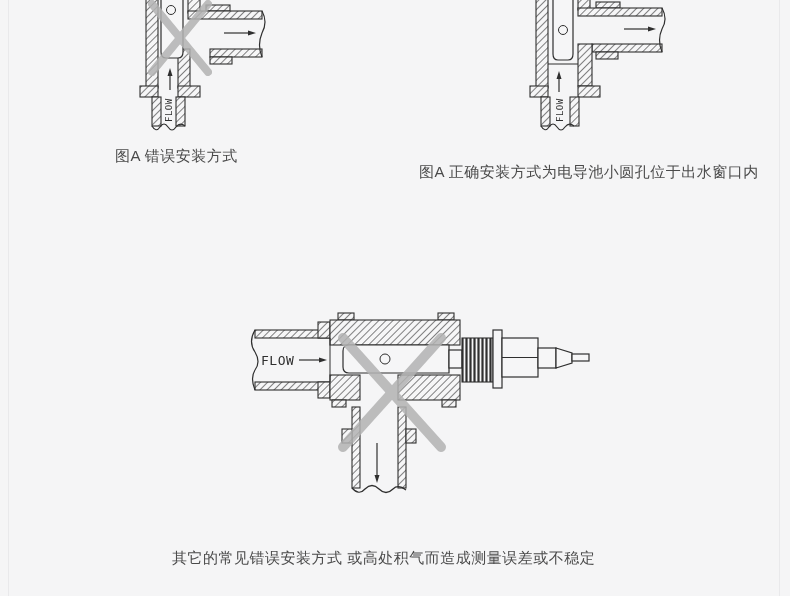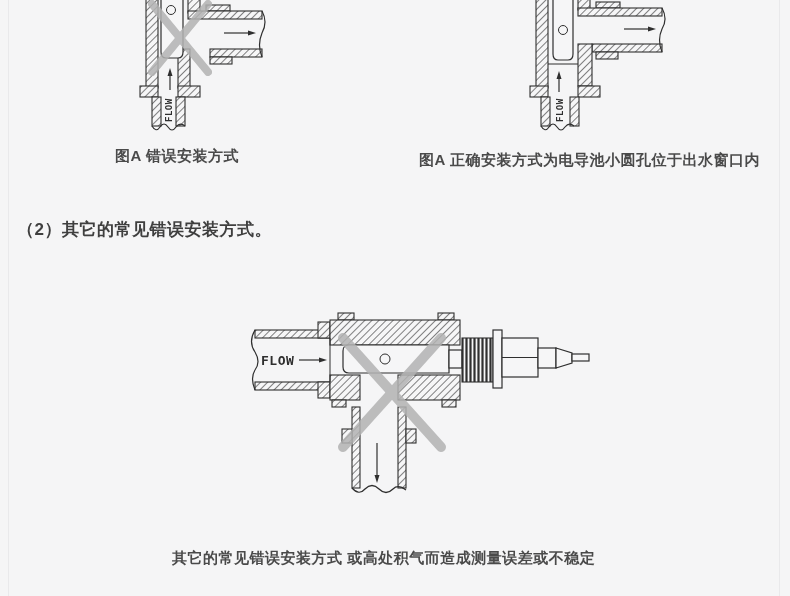--- a/index.html
+++ b/index.html
@@ -9,21 +9,21 @@
     --text-color:#4a4a4a;
     --face-color:#f6f6f7;
     --edge-color:#e9e9eb;
   }
   html,body{margin:0;padding:0;}
   body{
     width:790px;height:596px;overflow:hidden;position:relative;
     background:var(--bg-color);
     font-family:"Liberation Sans","DejaVu Sans",sans-serif;
   }
-  .page{position:absolute;inset:0;font-weight:bold;}
+  .page{position:absolute;inset:0;}
   .edge{position:absolute;top:0;bottom:0;width:1px;background:var(--edge-color);}
   .edge.left{left:8px;}
   .edge.right{left:779px;}
   .fig{position:absolute;}
   .caption{
     position:absolute;color:var(--text-color);font-size:15px;line-height:18px;
     white-space:nowrap;letter-spacing:0.5px;
   }
   .heading{
     position:absolute;left:17px;top:219px;color:#3f3f3f;font-size:17px;
@@ -129,23 +129,22 @@
       <line class="ln" x1="35" y1="92" x2="35" y2="79"></line>
       <polygon class="ah" points="32.5,79 35,71 37.5,79"></polygon>
     </g>
     <text class="flow" font-size="9" x="39" y="122" transform="rotate(-90 39 122)">FLOW</text>
     <path class="ln" d="M17,126 q4,7 8,1 q4,-6 8,0 q4,6 8,0 q4,-5 9,-1"></path>
     <path class="ln" d="M138,8 q6,11 0,21 q-5,11 0,23"></path>
   </svg>
 
   <div class="caption" style="left:115px;top:147px;">图A 错误安装方式</div>
 
-  <div class="caption" style="left:419px;top:151px;">图A 正确安装方式为电导池小圆孔位于出水窗口内</div>
-
-  <div class="heading">（2）其它的常见错误安装方式。</div>
+  <div class="caption" style="left:419px;top:163px;">图A 正确安装方式为电导池小圆孔位于出水窗口内</div>
+
 
   <svg class="fig" style="left:233px;top:303px;" width="362" height="235" viewBox="0 0 362 235">
     <defs>
       <pattern id="hC" width="5" height="5" patternUnits="userSpaceOnUse" patternTransform="rotate(45)">
         <rect width="5" height="5" fill="#f6f6f7"></rect>
         <line x1="0" y1="0" x2="0" y2="5" stroke="#2f2f2f" stroke-width="1.2"></line>
       </pattern>
       <pattern id="thrC" width="4" height="10" patternUnits="userSpaceOnUse">
         <rect width="4" height="10" fill="#f6f6f7"></rect>
         <line x1="1.5" y1="0" x2="1.5" y2="10" stroke="#2f2f2f" stroke-width="2.2"></line>

